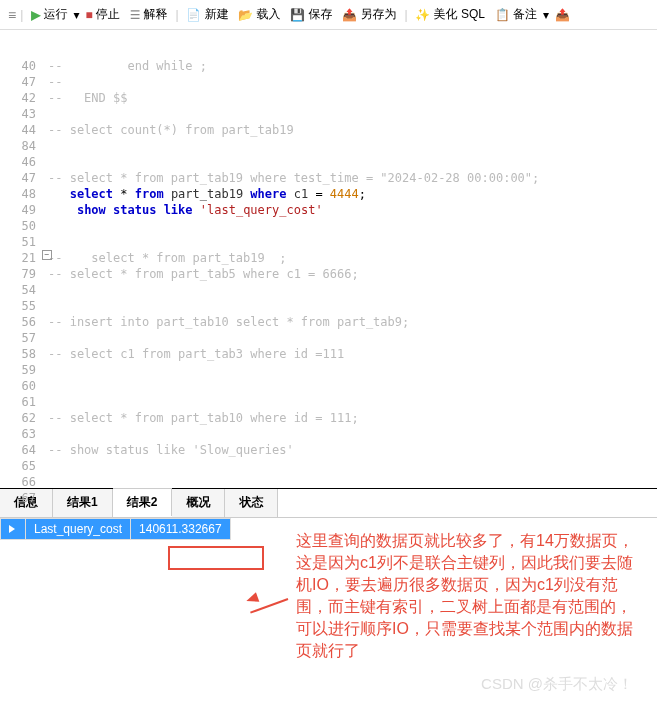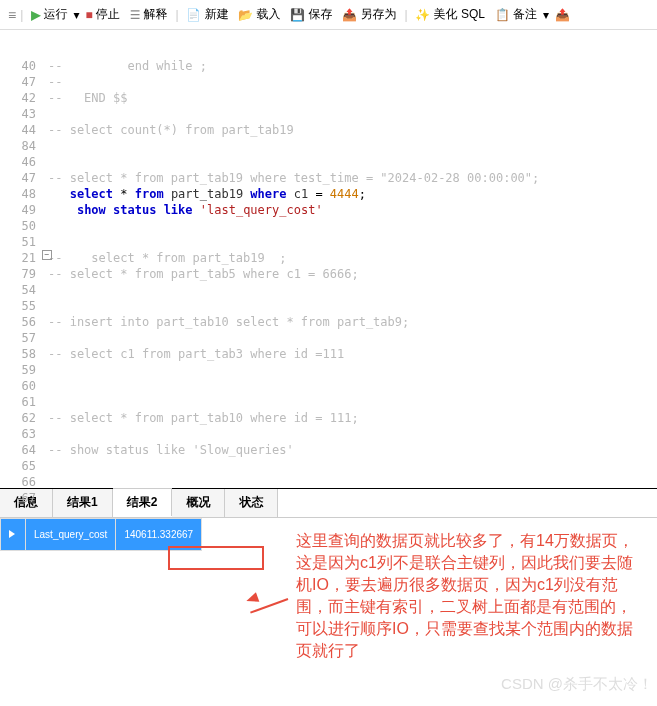--- a/index.html
+++ b/index.html
@@ -23,29 +23,29 @@
 .str { color: #b22222; }
 .id { color: #333; }
 .num { color: #cc7700; }
 .fold { position: absolute; left: 42px; top: 194px; width: 10px; height: 10px; border: 1px solid #999; font-size: 8px; line-height: 8px; text-align: center; color: #666; cursor: pointer; }
 .bottom-tabs { display: flex; border-top: 1px solid #000000; border-bottom: 1px solid #ccc; margin-top: 12px; font-weight: bold; }
 .btab { padding: 5px 14px; font-size: 12px; cursor: pointer; border-right: 1px solid #ccc; }
 .btab.active { background: #fff; border-top: 1px solid #ccc; position: relative; top: -1px; }
 .btab:not(.active) { background: #f5f5f5; }
 .result-table { border-collapse: collapse; margin: 0; }
 .result-table th { background: linear-gradient(#fcfcfc,#eee); border: 1px solid #ccc; padding: 4px 8px; text-align: left; font-weight: normal; font-size: 12px; }
-.result-table td { border: 1px solid #ddd; padding: 10px 8px; font-size: 10px; text-align: right; }
+.result-table td { border: 1px solid #ddd; padding: 3px 8px; font-size: 12px; text-align: right; }
 .row-sel td { background: #3399ff; color: #fff; }
 .row-ptr { display:inline-block; width:0; height:0; border-top:4px solid transparent; border-bottom:4px solid transparent; border-left:6px solid #fff; margin-right:2px;}
 .hl-box { position: absolute; left: 168px; top: 546px; width: 96px; height: 24px; border: 2px solid #e74c3c; }
 .annotation { position: absolute; left: 296px; top: 530px; width: 348px; color: #e74c3c; font-size: 16px; line-height: 22px; }
 .arrow { position: absolute; left: 248px; top: 598px; }
 .arrow-line { width: 40px; height: 2px; background: #e74c3c; transform: rotate(-20deg); transform-origin: right; }
 .arrow-head { width:0; height:0; border-top:5px solid transparent; border-bottom:5px solid transparent; border-right:12px solid #e74c3c; position:absolute; left:-2px; top:-4px; transform: rotate(-20deg);}
-.watermark { position: absolute; right: 4px; bottom: 12px; color: #ddd; font-size: 15px; }
+.watermark { position: absolute; right: 24px; bottom: 12px; color: #ddd; font-size: 15px; }
 </style>
 </head>
 <body>
 
 <div class="toolbar">
   <span style="color:#888;font-size:14px;">≡</span>
   <span class="tb-sep">|</span>
   <span class="tb-btn">
       <span class="green">▶</span>
       <span>运行</span>

